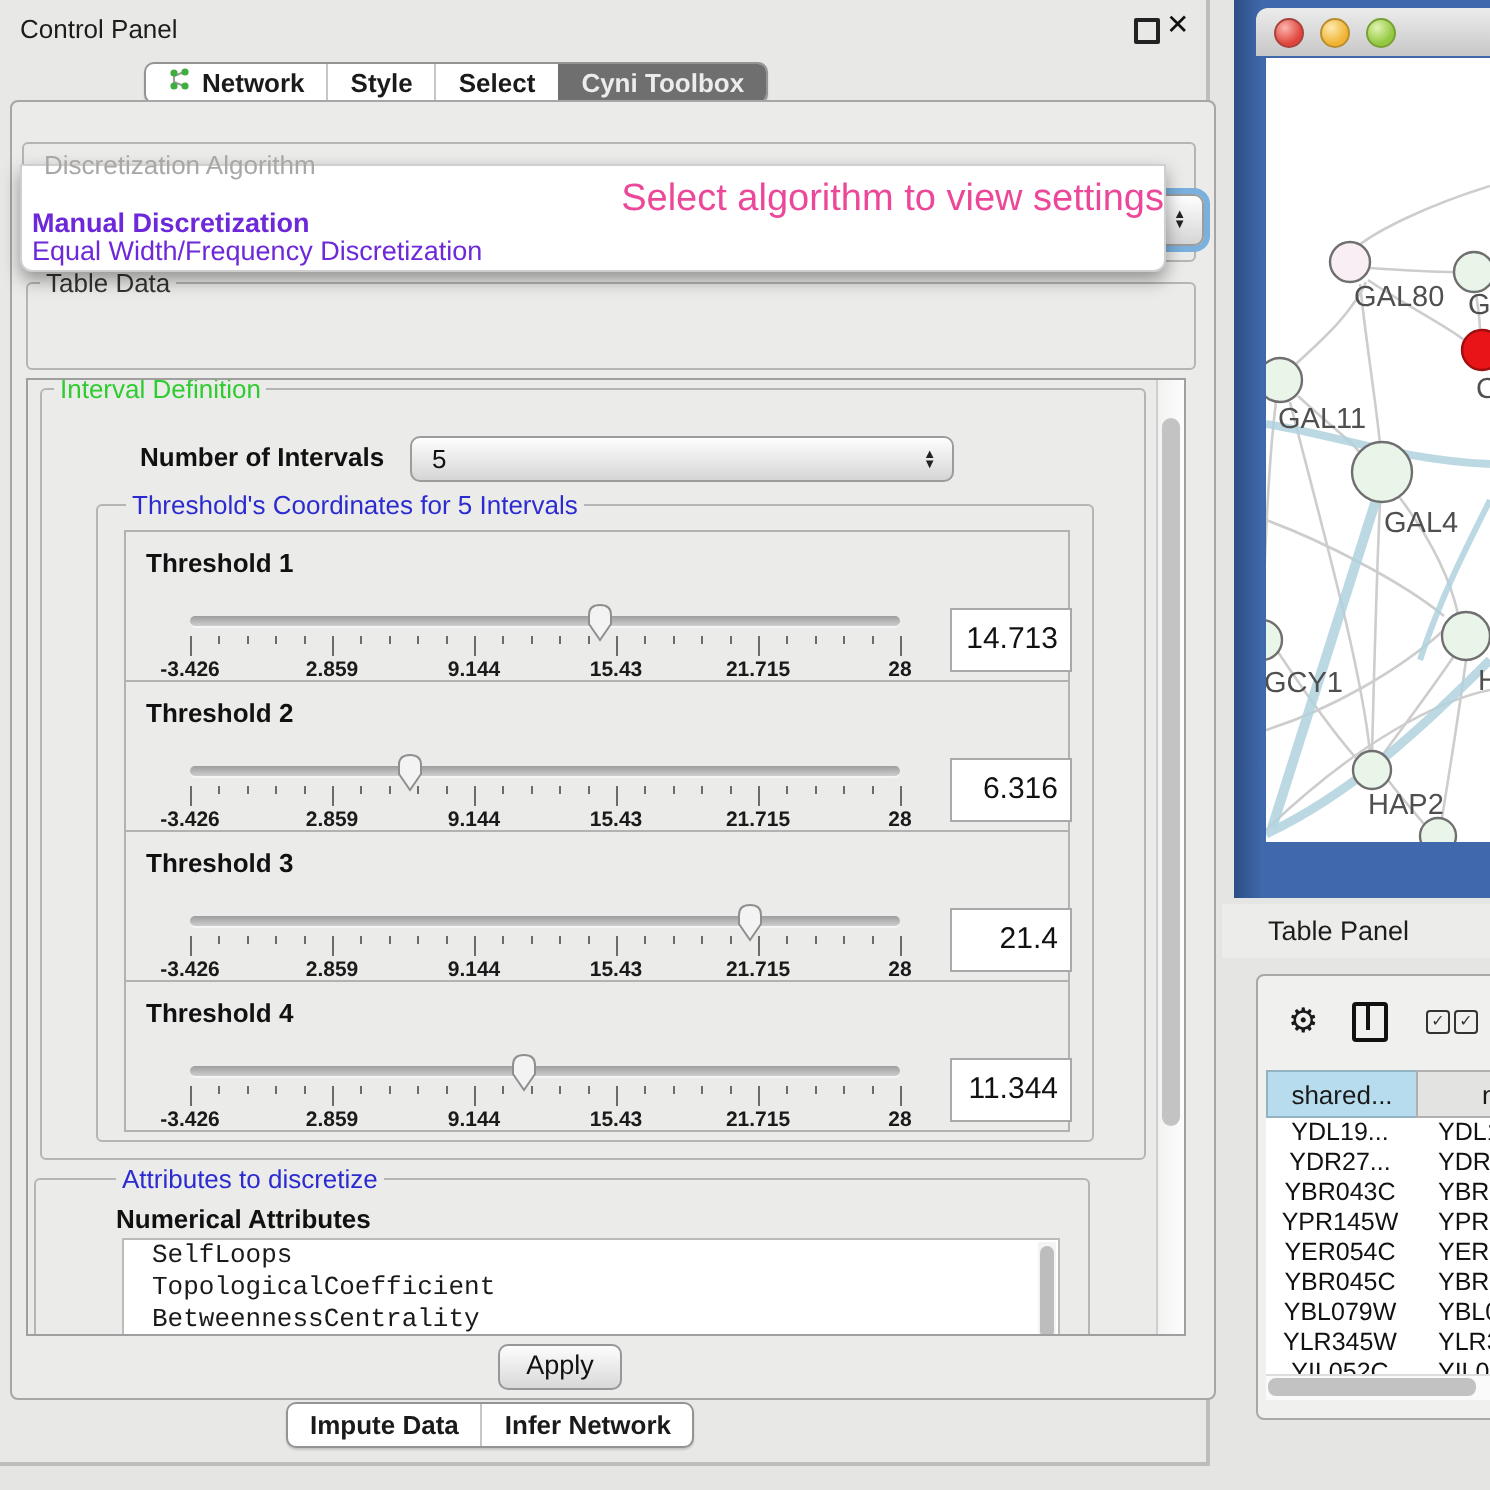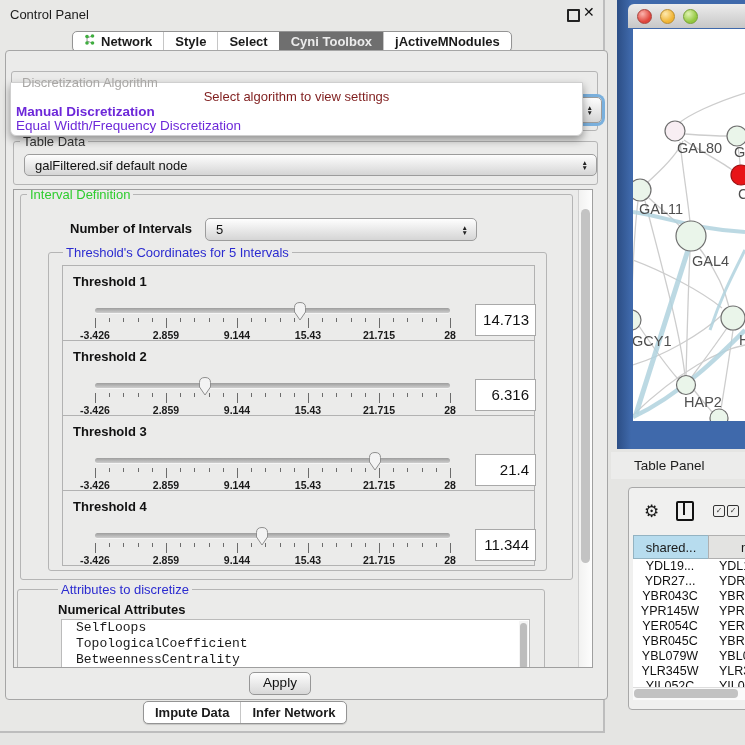--- a/index.html
+++ b/index.html
@@ -67,21 +67,21 @@
   .attr-title{left:40px;top:12px;font-size:13px;font-weight:bold;color:#111;}
   .attr-list{left:43px;top:29px;width:467px;height:75px;background:#fff;border:1px solid #bbb;overflow:hidden;font-family:Liberation Mono, monospace;}
   .attr-item{font-size:13px;color:#1a1a1a;padding-left:14px;line-height:16.2px;}
   .attr-vsb{position:absolute;right:1px;top:1px;width:9px;height:73px;background:#f4f4f4;}
   .attr-vthumb{position:absolute;left:1px;top:2px;width:7px;height:46px;background:#bdbdbd;border-radius:4px;}
   .apply-btn{left:243px;top:621px;width:60px;height:21px;border:1px solid #979797;border-radius:5px;
     background:linear-gradient(#fdfdfd,#d8d8d8);font-size:13.5px;color:#111;text-align:center;line-height:20px;}
   
   .popup{left:10px;top:82px;width:571px;height:52px;background:#fff;border:1px solid #cfcfcf;
     border-radius:0 0 6px 6px;box-shadow:0 4px 9px rgba(0,0,0,.38);z-index:10;}
-  .popup-prompt{left:0;right:0;top:6px;text-align:center;font-size:13px;color:#7f1d1d;}
+  .popup-prompt{left:0;right:0;top:6px;text-align:right;font-size:19px;color:#ec4899;}
   .popup-item{left:5px;font-size:13.5px;color:#6d28d9;white-space:nowrap;}
   .algo-chip{left:22px;top:75px;z-index:20;font-size:13px;color:#a9a7a5;}
   
   .net-window{left:617px;top:0;width:128px;height:449px;
     background:linear-gradient(90deg,#2c4e85 0,#3f69ab 14px,#3f69ab 100%);}
   .net-titlebar{left:11px;top:4px;width:117px;height:24px;border-radius:6px 0 0 0;
     background:linear-gradient(#ececec,#c7c7c7);display:flex;align-items:center;padding-left:9px;gap:8px;}
   .light{width:13px;height:13px;border-radius:50%;}
   .light.red{background:radial-gradient(circle at 35% 30%,#fbb4ad,#e0453c 65%);border:1px solid #a8423c;}
   .light.yellow{background:radial-gradient(circle at 35% 30%,#fde9b0,#f0b433 65%);border:1px solid #b98c2e;}
@@ -130,39 +130,32 @@
       </div>
       <div class="tab">
         <span>Style</span>
       </div>
       <div class="tab">
         <span>Select</span>
       </div>
       <div class="tab sel">
         <span>Cyni Toolbox</span>
       </div>
-      <div class="tab">
-        <span>jActiveMNodules</span>
-      </div>
     </div>
 
   <div class="abs cyni-panel">
 
     <div class="abs groupbox algo-group">
       <div class="abs combo algo-combo">
         <span class="arrows">▲<span>▼</span></span>
       </div>
     </div>
 
     <div class="abs groupbox td-group">
       <span class="chip dark" style="left:6px;">Table Data</span>
-      <div class="abs combo td-combo">
-        <span>galFiltered.sif default node</span>
-        <span class="arrows">▲<span>▼</span></span>
-      </div>
     </div>
 
     <div class="abs viewport">
 
       <div class="abs groupbox int-group">
         <span class="chip green" style="left:6px;">Interval Definition</span>
         <span class="abs noi-label">Number of Intervals</span>
         <div class="abs combo noi-combo">
           <span>5</span>
           <span class="arrows">▲<span>▼</span></span>

